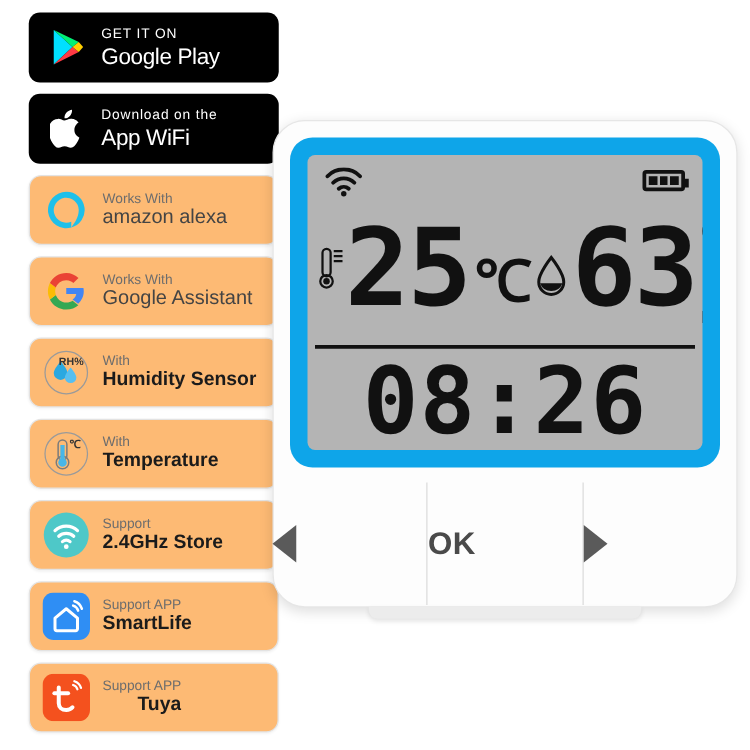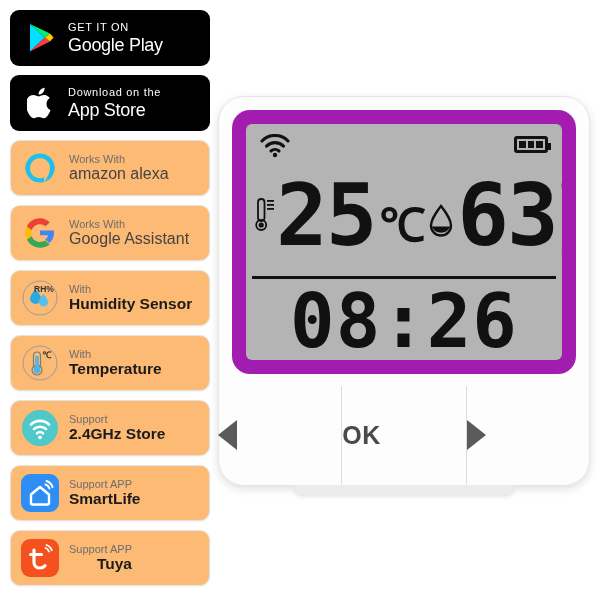--- a/index.html
+++ b/index.html
@@ -3,21 +3,21 @@
 <meta charset="utf-8">
 <style>
   html,body{margin:0;padding:0;}
   body{
     width:600px;height:600px;background:#ffffff;
     font-family:"Liberation Sans",sans-serif;
     position:relative;overflow:hidden;
   }
   
   #badge-column{
-    position:absolute;left:10px;top:10px;width:200px;
+    position:absolute;left:23px;top:10px;width:200px;
     display:flex;flex-direction:column;gap:9px;
   }
   .store-badge{
     height:56px;background:#000;border-radius:9px;
     display:flex;align-items:center;gap:12px;padding:0 16px;
     box-sizing:border-box;
   }
   .store-text{display:flex;flex-direction:column;justify-content:center;line-height:1;}
   .store-small{color:#fff;font-size:11px;letter-spacing:.7px;margin-bottom:3px;}
   .store-big{color:#fff;font-size:18px;font-weight:400;letter-spacing:-.3px;}
@@ -34,21 +34,21 @@
 
   
   #device{position:absolute;left:218px;top:96px;width:372px;height:390px;}
   #device-body{
     position:absolute;inset:0;background:#fdfdfd;border-radius:26px;
     border:1px solid #e6e6e6;
     box-shadow:0 3px 10px rgba(0,0,0,.13);
   }
   #screen-frame{
     position:absolute;left:14px;top:14px;right:14px;height:264px;
-    background:#a21caf;border-radius:18px;
+    background:#0ea5e9;border-radius:18px;
   }
   #lcd{
     position:absolute;left:14px;top:14px;right:14px;bottom:14px;
     background:#b4b4b4;border-radius:6px;overflow:hidden;
   }
   #wifi-icon{position:absolute;left:14px;top:10px;}
   #battery-icon{position:absolute;right:14px;top:12px;
     width:34px;height:17px;border:3px solid #111;border-radius:3px;
     display:flex;align-items:center;gap:2px;padding:0 2px;box-sizing:border-box;}
   #battery-icon:after{content:"";position:absolute;right:-6px;top:4px;width:3px;height:7px;background:#111;}
@@ -105,21 +105,21 @@
 
   <div class="store-badge">
     <span class="f-icon" style="width:30px;flex:0 0 30px;height:34px;">
       <svg width="28" height="34" viewBox="0 0 28 34">
         <path d="M19.5 18c0-4 3.2-5.9 3.3-6-1.8-2.6-4.6-3-5.6-3-2.4-.2-4.6 1.4-5.8 1.4-1.2 0-3-1.4-5-1.3-2.6 0-5 1.5-6.3 3.8-2.7 4.7-.7 11.6 1.9 15.4 1.3 1.9 2.8 4 4.8 3.9 1.9-.1 2.6-1.2 4.9-1.2s3 1.2 5 1.2c2.1 0 3.4-1.9 4.7-3.8 1.5-2.2 2.1-4.3 2.1-4.4-.1 0-4-1.5-4-6z" fill="#fff"></path>
         <path d="M16.1 6.5c1-1.3 1.7-3 1.5-4.8-1.5.1-3.3 1-4.4 2.3-1 1.1-1.8 2.9-1.6 4.6 1.7.1 3.4-.8 4.5-2.1z" fill="#fff"></path>
       </svg>
     </span>
     <span class="store-text">
       <span class="store-small">Download on the</span>
-      <span class="store-big">App Store</span>
+      <span class="store-big">App WiFi</span>
     </span>
   </div>
 
   <div class="feature-badge">
     <span class="f-icon">
       <svg width="34" height="34" viewBox="0 0 34 34">
         <path d="M17 2.5a14.5 14.5 0 1 0 4 28.4v-4.6a10 10 0 1 1 6-9.3c0 6.5-4.3 11.6-6 13.9V31A14.5 14.5 0 0 0 17 2.5z" fill="#1ec0ea"></path>
       </svg>
     </span>
     <span class="f-text">

